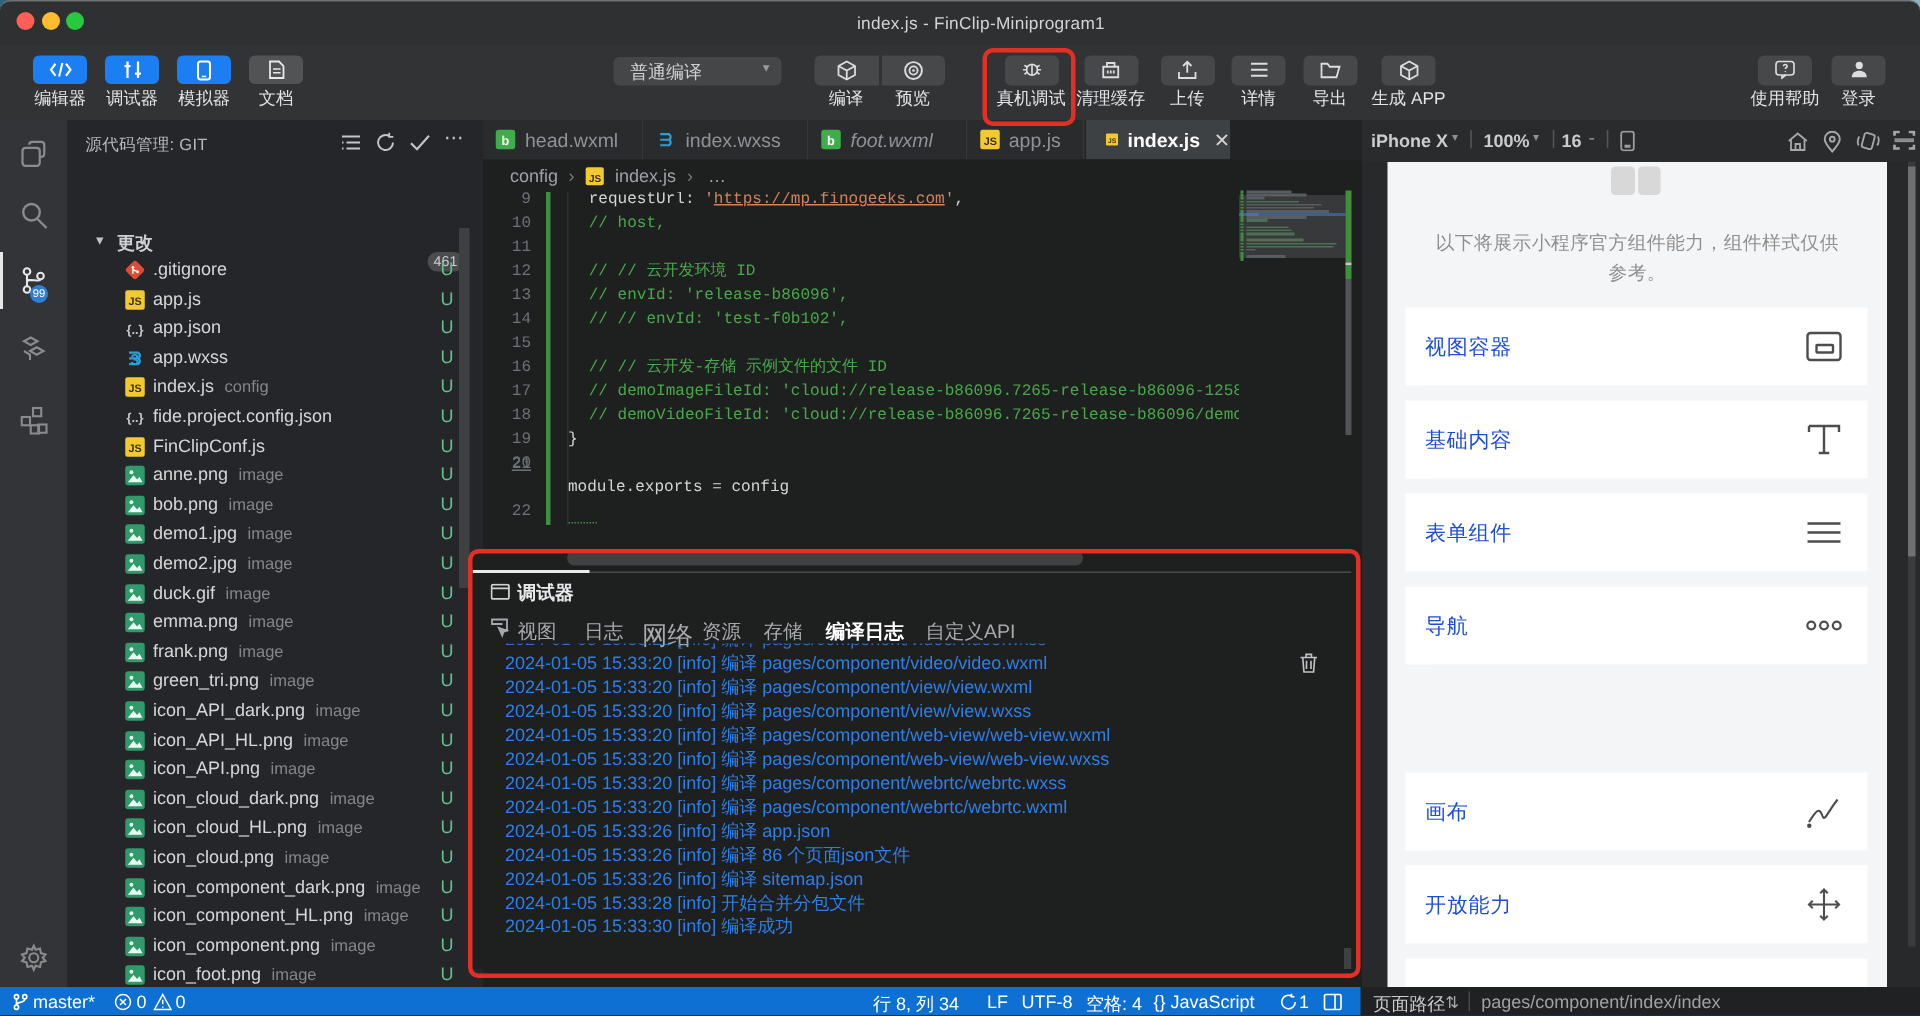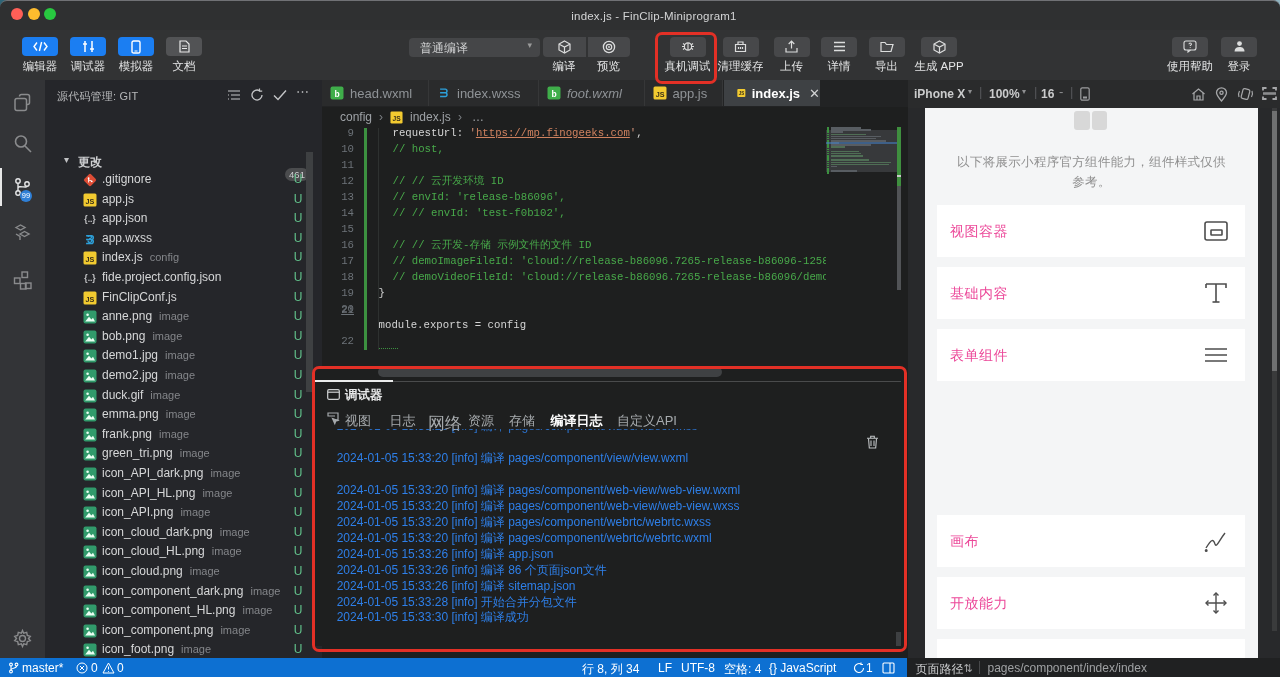--- a/index.html
+++ b/index.html
@@ -38,21 +38,21 @@
   .codeline{position:absolute;white-space:pre;font-family:"Liberation Mono",monospace;
     font-size:10.7px;line-height:16px;height:16px;color:#d4d4d4;}
   .cmt{color:#48a94a;}
   .lnum{position:absolute;width:32px;text-align:right;font-family:"Liberation Mono",monospace;
     font-size:10.7px;line-height:16px;height:16px;color:#6c7278;}
   .logline{position:absolute;left:22.2px;height:16px;line-height:16px;white-space:nowrap;
     font-size:12px;color:#2e7fe8;}
   
   .card{position:absolute;left:12px;width:308px;height:52px;background:#fff;}
   .cardtxt{position:absolute;left:13px;top:0;height:52px;line-height:52px;
-    font-size:14px;color:#ec4899;letter-spacing:0.5px;}
+    font-size:14px;color:#1d4ed8;letter-spacing:0.5px;}
   .gap{position:absolute;left:29px;width:308px;height:10px;background:#f4f5f6;}
   .cicon{position:absolute;right:16px;top:13px;width:26px;height:26px;}
 </style></head>
 <body>
 <div id="app">
   <div class="abs" style="left:0;top:0;width:10px;height:10px;background:#2e6577;"></div>
   <div class="abs" style="left:1270px;top:0;width:10px;height:10px;background:#8fb3c0;"></div>
   <div class="abs" id="titlebar">
     <div class="abs tl" style="left:11px;background:#ff5f57"></div>
     <div class="abs tl" style="left:27.5px;background:#febc2e"></div>
@@ -88,21 +88,21 @@
       <svg width="11" height="13" viewBox="0 0 11 13">
           <path d="M1 1 h6 l3 3 v8 h-9 z" stroke="#e8e8e8" stroke-width="1.2" fill="none"></path>
           <path d="M3 6 h5 M3 8.5 h5" stroke="#e8e8e8" stroke-width="1"></path>
         </svg>
     </div>
     <div class="abs tlabel" style="left:14px;width:52px">编辑器</div>
     <div class="abs tlabel" style="left:62px;width:52px">调试器</div>
     <div class="abs tlabel" style="left:110px;width:52px">模拟器</div>
     <div class="abs tlabel" style="left:158px;width:52px">文档</div>
 
-    <div class="abs" style="left:409px;top:8px;width:131px;height:19px;background:#454648;border-radius:4px;">
+    <div class="abs" style="left:409px;top:8px;width:112px;height:19px;background:#454648;border-radius:4px;">
       <span class="abs" style="left:11px;top:2px;font-size:12px;color:#cfd0d1;">普通编译</span>
       <span class="abs" style="right:8px;top:2px;font-size:9px;color:#9a9a9a;">▾</span>
     </div>
 
     <div class="abs toolbtn" style="left:542.5px;width:43.5px;border-radius:4px 0 0 4px;">
       <svg width="13" height="14" viewBox="0 0 13 14">
           <g stroke="#dcdddd" stroke-width="1.2" fill="none">
             <path d="M6.5 1 L12 4 V10 L6.5 13 L1 10 V4 Z"></path>
             <path d="M1.2 4.2 L6.5 7 L11.8 4.2 M6.5 7 V12.8"></path>
           </g>
@@ -678,20 +678,30 @@
       <div class="gap" style="top:211.5px;"></div>
       <div class="card" style="top:221.5px;">
           <span class="cardtxt">表单组件</span>
           <svg class="cicon" viewBox="0 0 26 26">
             <g stroke="#4d4d4d" stroke-width="1.6" fill="none">
               <path d="M2 7 h22 M2 13 h22 M2 19 h22"></path>
             </g>
           </svg>
         </div>
       <div class="gap" style="top:273.5px;"></div>
+      <div class="card" style="top:283.5px;">
+          <span class="cardtxt">导航</span>
+          <svg class="cicon" viewBox="0 0 26 26">
+            <g stroke="#4d4d4d" stroke-width="1.5" fill="none">
+              <circle cx="4.5" cy="13" r="2.6"></circle>
+              <circle cx="13" cy="13" r="2.6"></circle>
+              <circle cx="21.5" cy="13" r="2.6"></circle>
+            </g>
+          </svg>
+        </div>
       <div class="gap" style="top:335.5px;"></div>
       <div class="gap" style="top:397.5px;"></div>
       <div class="card" style="top:407.5px;">
           <span class="cardtxt">画布</span>
           <svg class="cicon" viewBox="0 0 26 26">
             <g stroke="#4d4d4d" stroke-width="1.4" fill="none">
               <path d="M3 20 C8 12 10 10 12 16 C13.5 20 15 14 22 5"></path>
               <circle cx="3.2" cy="22.5" r="0.8" fill="#4d4d4d"></circle>
             </g>
           </svg>
@@ -777,21 +787,23 @@
     <div class="abs" style="left:30.5px;top:43.5px;font-size:13px;color:#a6aaad;">视图</div>
     <div class="abs" style="left:75px;top:43.5px;font-size:13px;color:#a6aaad;">日志</div>
     <div class="abs" style="left:113.5px;top:43.5px;font-size:17px;color:#a6aaad;">网络</div>
     <div class="abs" style="left:153.5px;top:43.5px;font-size:13px;color:#a6aaad;">资源</div>
     <div class="abs" style="left:194.5px;top:43.5px;font-size:13px;color:#a6aaad;">存储</div>
     <div class="abs" style="left:236px;top:43.5px;font-size:13px;color:#fff;font-weight:bold;">编译日志</div>
     <div class="abs" style="left:302.5px;top:43.5px;font-size:13px;color:#a6aaad;">自定义API</div>
     <div class="abs" style="left:22.2px;top:60px;width:430px;height:4px;overflow:hidden;opacity:0.85;">
         <div class="logline" style="left:0;top:-11px;">2024-01-05 15:33:20 [info] 编译 pages/component/video/video.wxss</div>
       </div>
+    <div class="logline" style="top:65.50px;">2024-01-05 15:33:20 [info] 编译 pages/component/video/video.wxml</div>
     <div class="logline" style="top:81.50px;">2024-01-05 15:33:20 [info] 编译 pages/component/view/view.wxml</div>
+    <div class="logline" style="top:97.40px;">2024-01-05 15:33:20 [info] 编译 pages/component/view/view.wxss</div>
     <div class="logline" style="top:113.30px;">2024-01-05 15:33:20 [info] 编译 pages/component/web-view/web-view.wxml</div>
     <div class="logline" style="top:129.30px;">2024-01-05 15:33:20 [info] 编译 pages/component/web-view/web-view.wxss</div>
     <div class="logline" style="top:145.20px;">2024-01-05 15:33:20 [info] 编译 pages/component/webrtc/webrtc.wxss</div>
     <div class="logline" style="top:161.20px;">2024-01-05 15:33:20 [info] 编译 pages/component/webrtc/webrtc.wxml</div>
     <div class="logline" style="top:177.10px;">2024-01-05 15:33:26 [info] 编译 app.json</div>
     <div class="logline" style="top:193.10px;">2024-01-05 15:33:26 [info] 编译 86 个页面json文件</div>
     <div class="logline" style="top:209.00px;">2024-01-05 15:33:26 [info] 编译 sitemap.json</div>
     <div class="logline" style="top:225.00px;">2024-01-05 15:33:28 [info] 开始合并分包文件</div>
     <div class="logline" style="top:240.90px;">2024-01-05 15:33:30 [info] 编译成功</div>
     <svg class="abs" style="left:551.5px;top:66.5px" width="13" height="14" viewBox="0 0 13 14">

